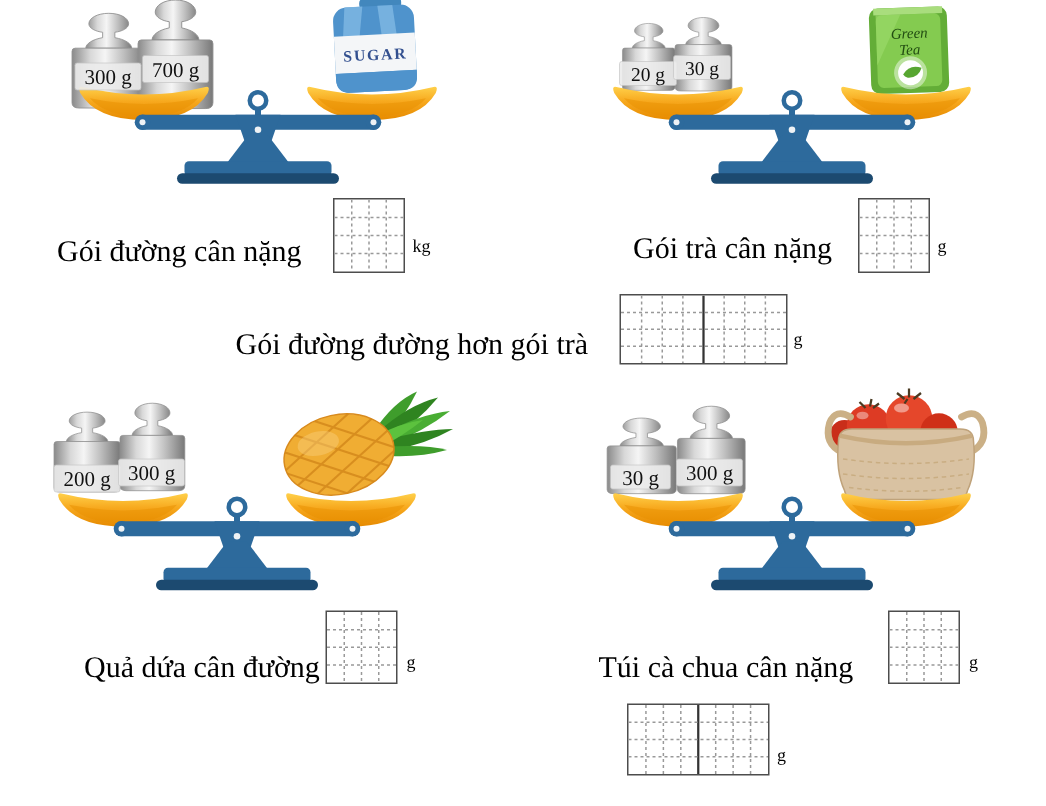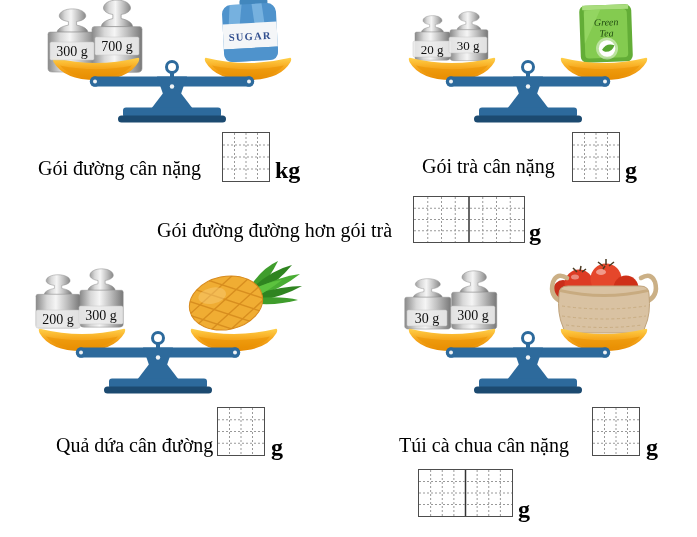--- a/index.html
+++ b/index.html
@@ -3,21 +3,21 @@
 <meta charset="utf-8">
 <style>
   html,body{margin:0;padding:0;background:#fff;}
   .page{position:relative;width:697px;height:537px;background:#ffffff;overflow:hidden;
         font-family:"Liberation Serif", serif;color:#000;}
   .quad{position:absolute;overflow:visible;}
   .quad text{font-family:"Liberation Serif", serif;}
   .wlabel{font-size:14px;fill:#111;}
   .wlabel-s{font-size:13px;fill:#111;}
   .qtext{position:absolute;font-size:20px;line-height:1;white-space:nowrap;font-family:Liberation Serif, serif;}
-  .unit{position:absolute;font-size:24px;line-height:1;white-space:nowrap;font-weight:bold;}
+  .unit{position:absolute;font-size:12px;line-height:1;white-space:nowrap;}
   .agrid{position:absolute;border:1px solid #4d4d4d;background:#fff;box-sizing:border-box;}
   .agrid svg{display:block;}
   .sugar-text{font-family:"Liberation Sans", sans-serif;font-weight:bold;font-size:10.5px;
               letter-spacing:1.2px;fill:#33508f;}
   .tea-text{font-style:italic;font-size:10px;fill:#224d12;}
 </style>
 </head>
 <body>
 
 <div class="page">

